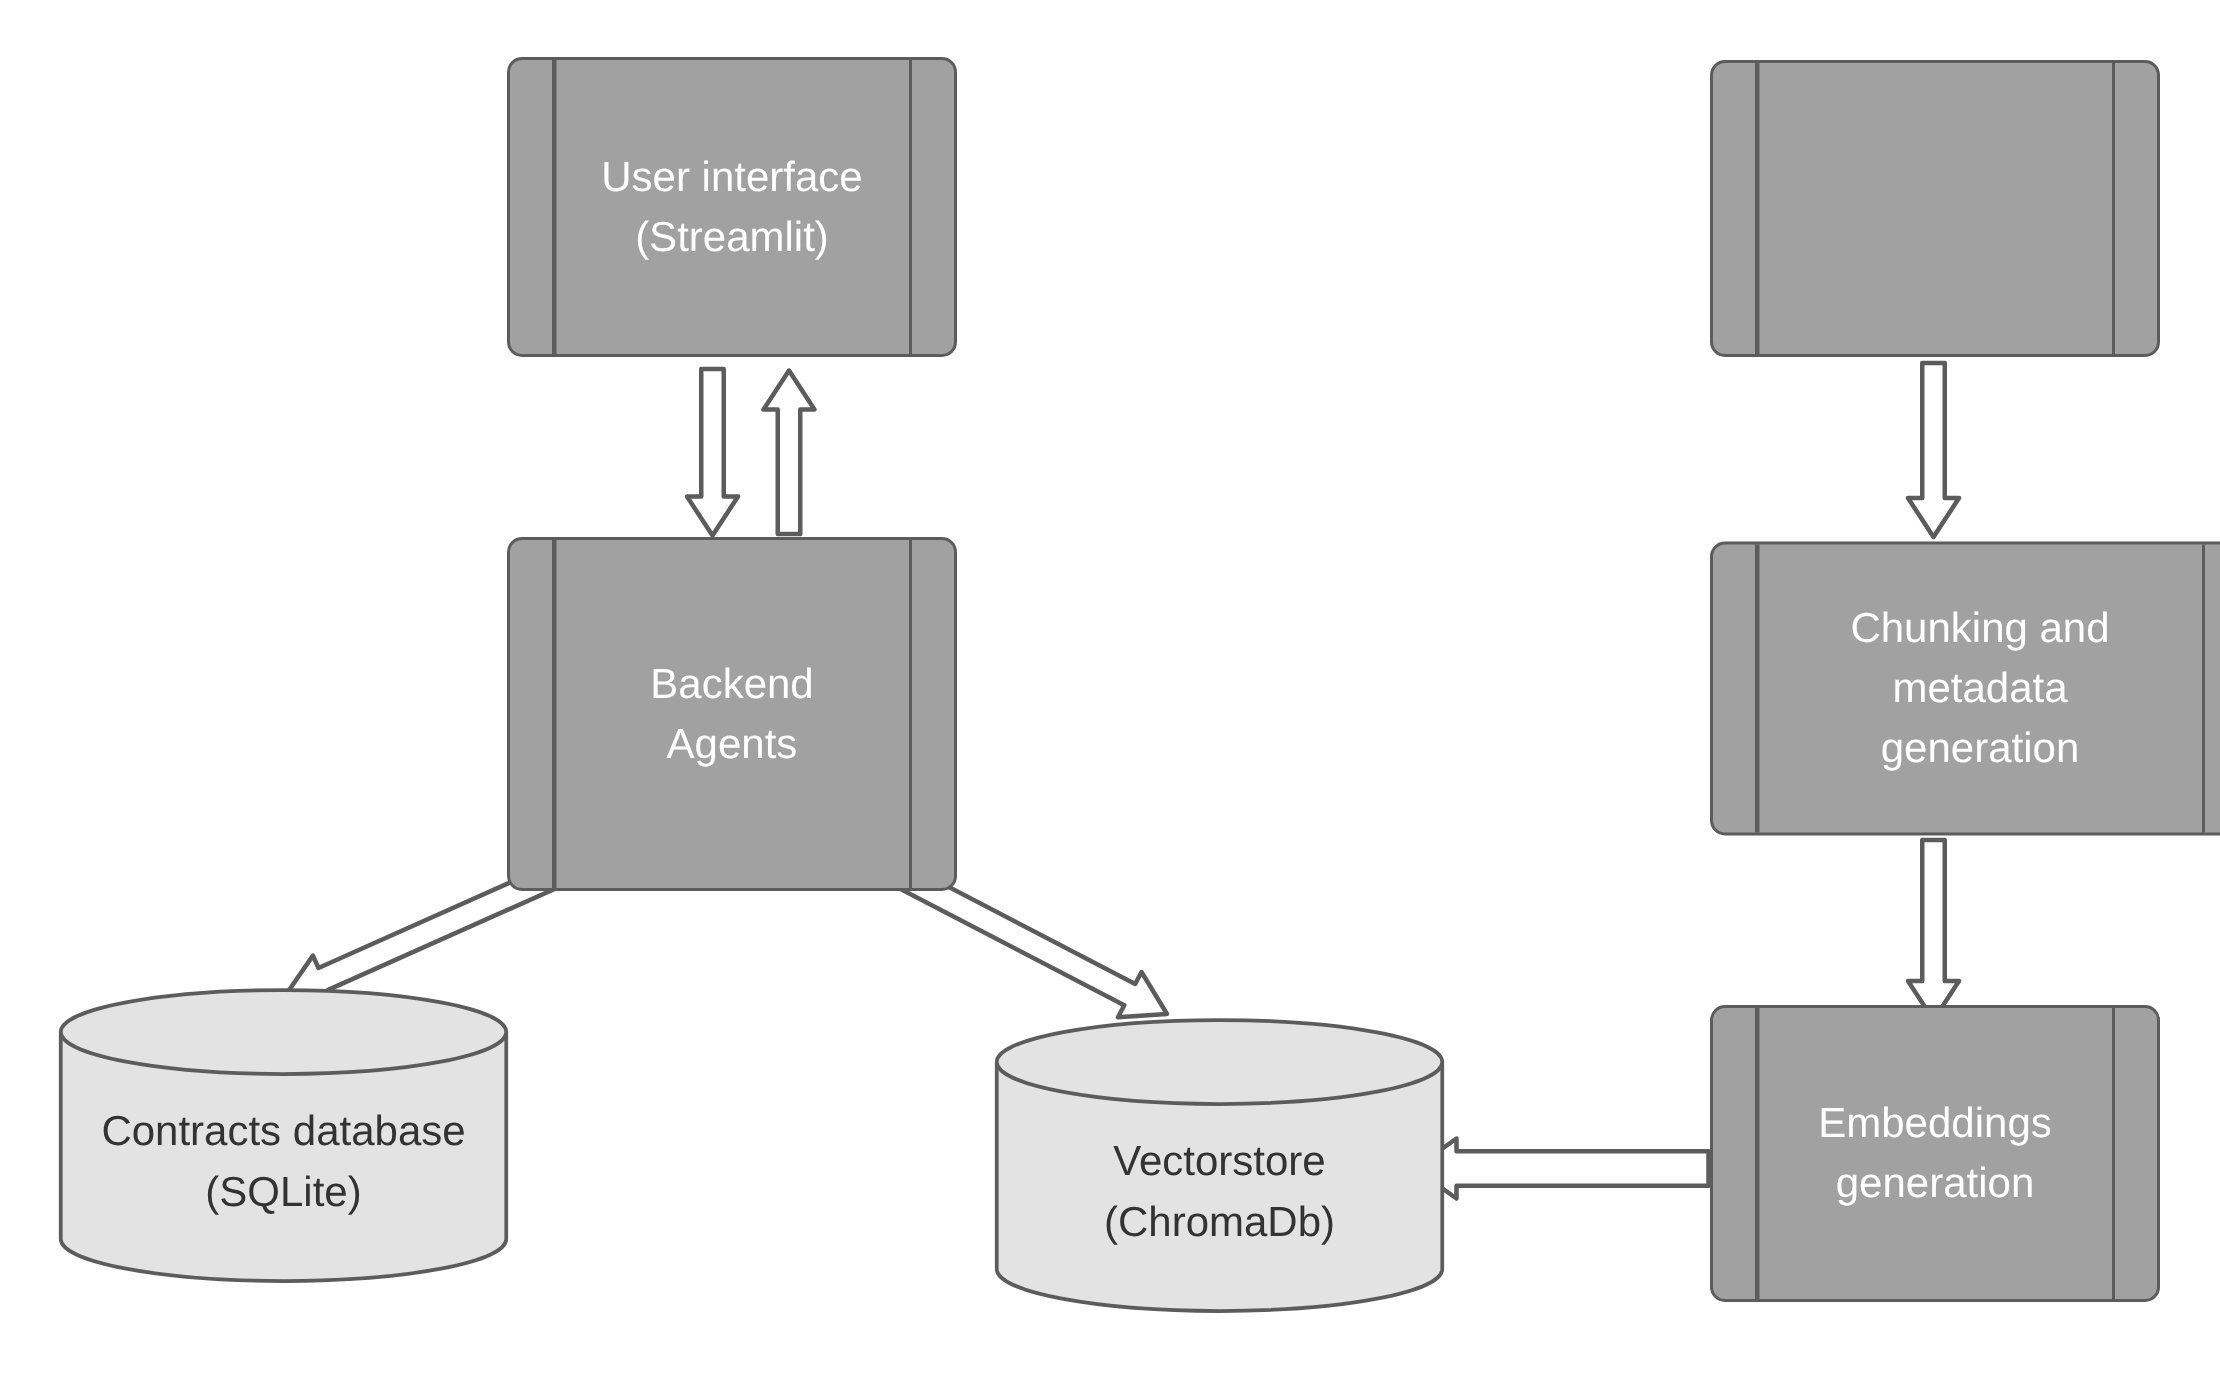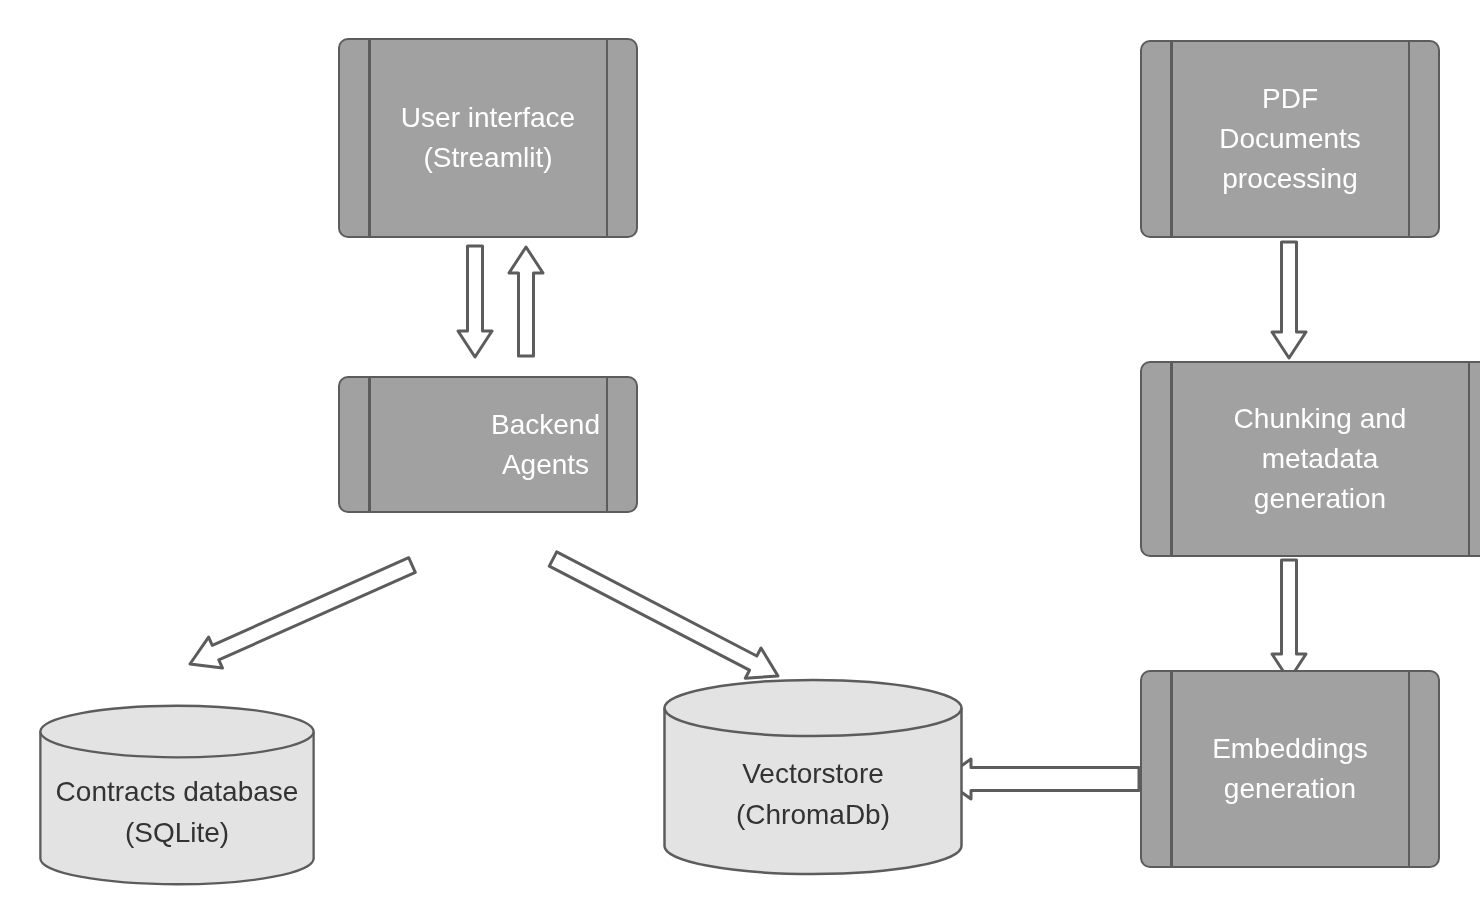--- a/index.html
+++ b/index.html
@@ -98,51 +98,48 @@
       <path d="M1139.0,767.5L971.0,767.5L971.0,759.0L943.0,779.0L971.0,799.0L971.0,790.5L1139.0,790.5Z" class="edge-arrow"></path>
     </svg>
 
   <div class="process" style="left:338px; top:38px; width:300px; height:200px;">
     <span class="stripe l"></span>
     <span class="stripe r"></span>
     <div class="plabel">User interface
 (Streamlit)</div>
   </div>
 
-  <div class="process" style="left:338px; top:376px; width:300px; height:137px;justify-content:flex-end;">
+  <div class="process" style="left:338px; top:358px; width:300px; height:236px;">
     <span class="stripe l"></span>
     <span class="stripe r"></span>
     <div class="plabel">Backend
 Agents</div>
   </div>
 
   <div class="process" style="left:1140px; top:40px; width:300px; height:198px;">
     <span class="stripe l"></span>
     <span class="stripe r"></span>
-    <div class="plabel">PDF
-Documents
-processing</div>
   </div>
 
   <div class="process" style="left:1140px; top:361px; width:360px; height:196px;">
     <span class="stripe l"></span>
     <span class="stripe r"></span>
     <div class="plabel">Chunking and
 metadata
 generation</div>
   </div>
 
   <div class="process" style="left:1140px; top:670px; width:300px; height:198px;">
     <span class="stripe l"></span>
     <span class="stripe r"></span>
     <div class="plabel">Embeddings
 generation</div>
   </div>
 
-  <div class="db" style="left:39px; top:696px; width:276px; height:198px;">
+  <div class="db" style="left:39px; top:658px; width:300px; height:198px;">
     <svg class="dbshape" viewBox="0 0 300 198">
       <path d="M1.5,30 L1.5,168 A148.5,28 0 0 0 298.5,168 L298.5,30"></path>
       <ellipse cx="150" cy="30" rx="148.5" ry="28"></ellipse>
     </svg>
     <div class="dblabel">Contracts database
 (SQLite)</div>
   </div>
 
   <div class="db" style="left:639px; top:678px; width:300px; height:198px;margin-left:24px;">
     <svg class="dbshape" viewBox="0 0 300 198">

